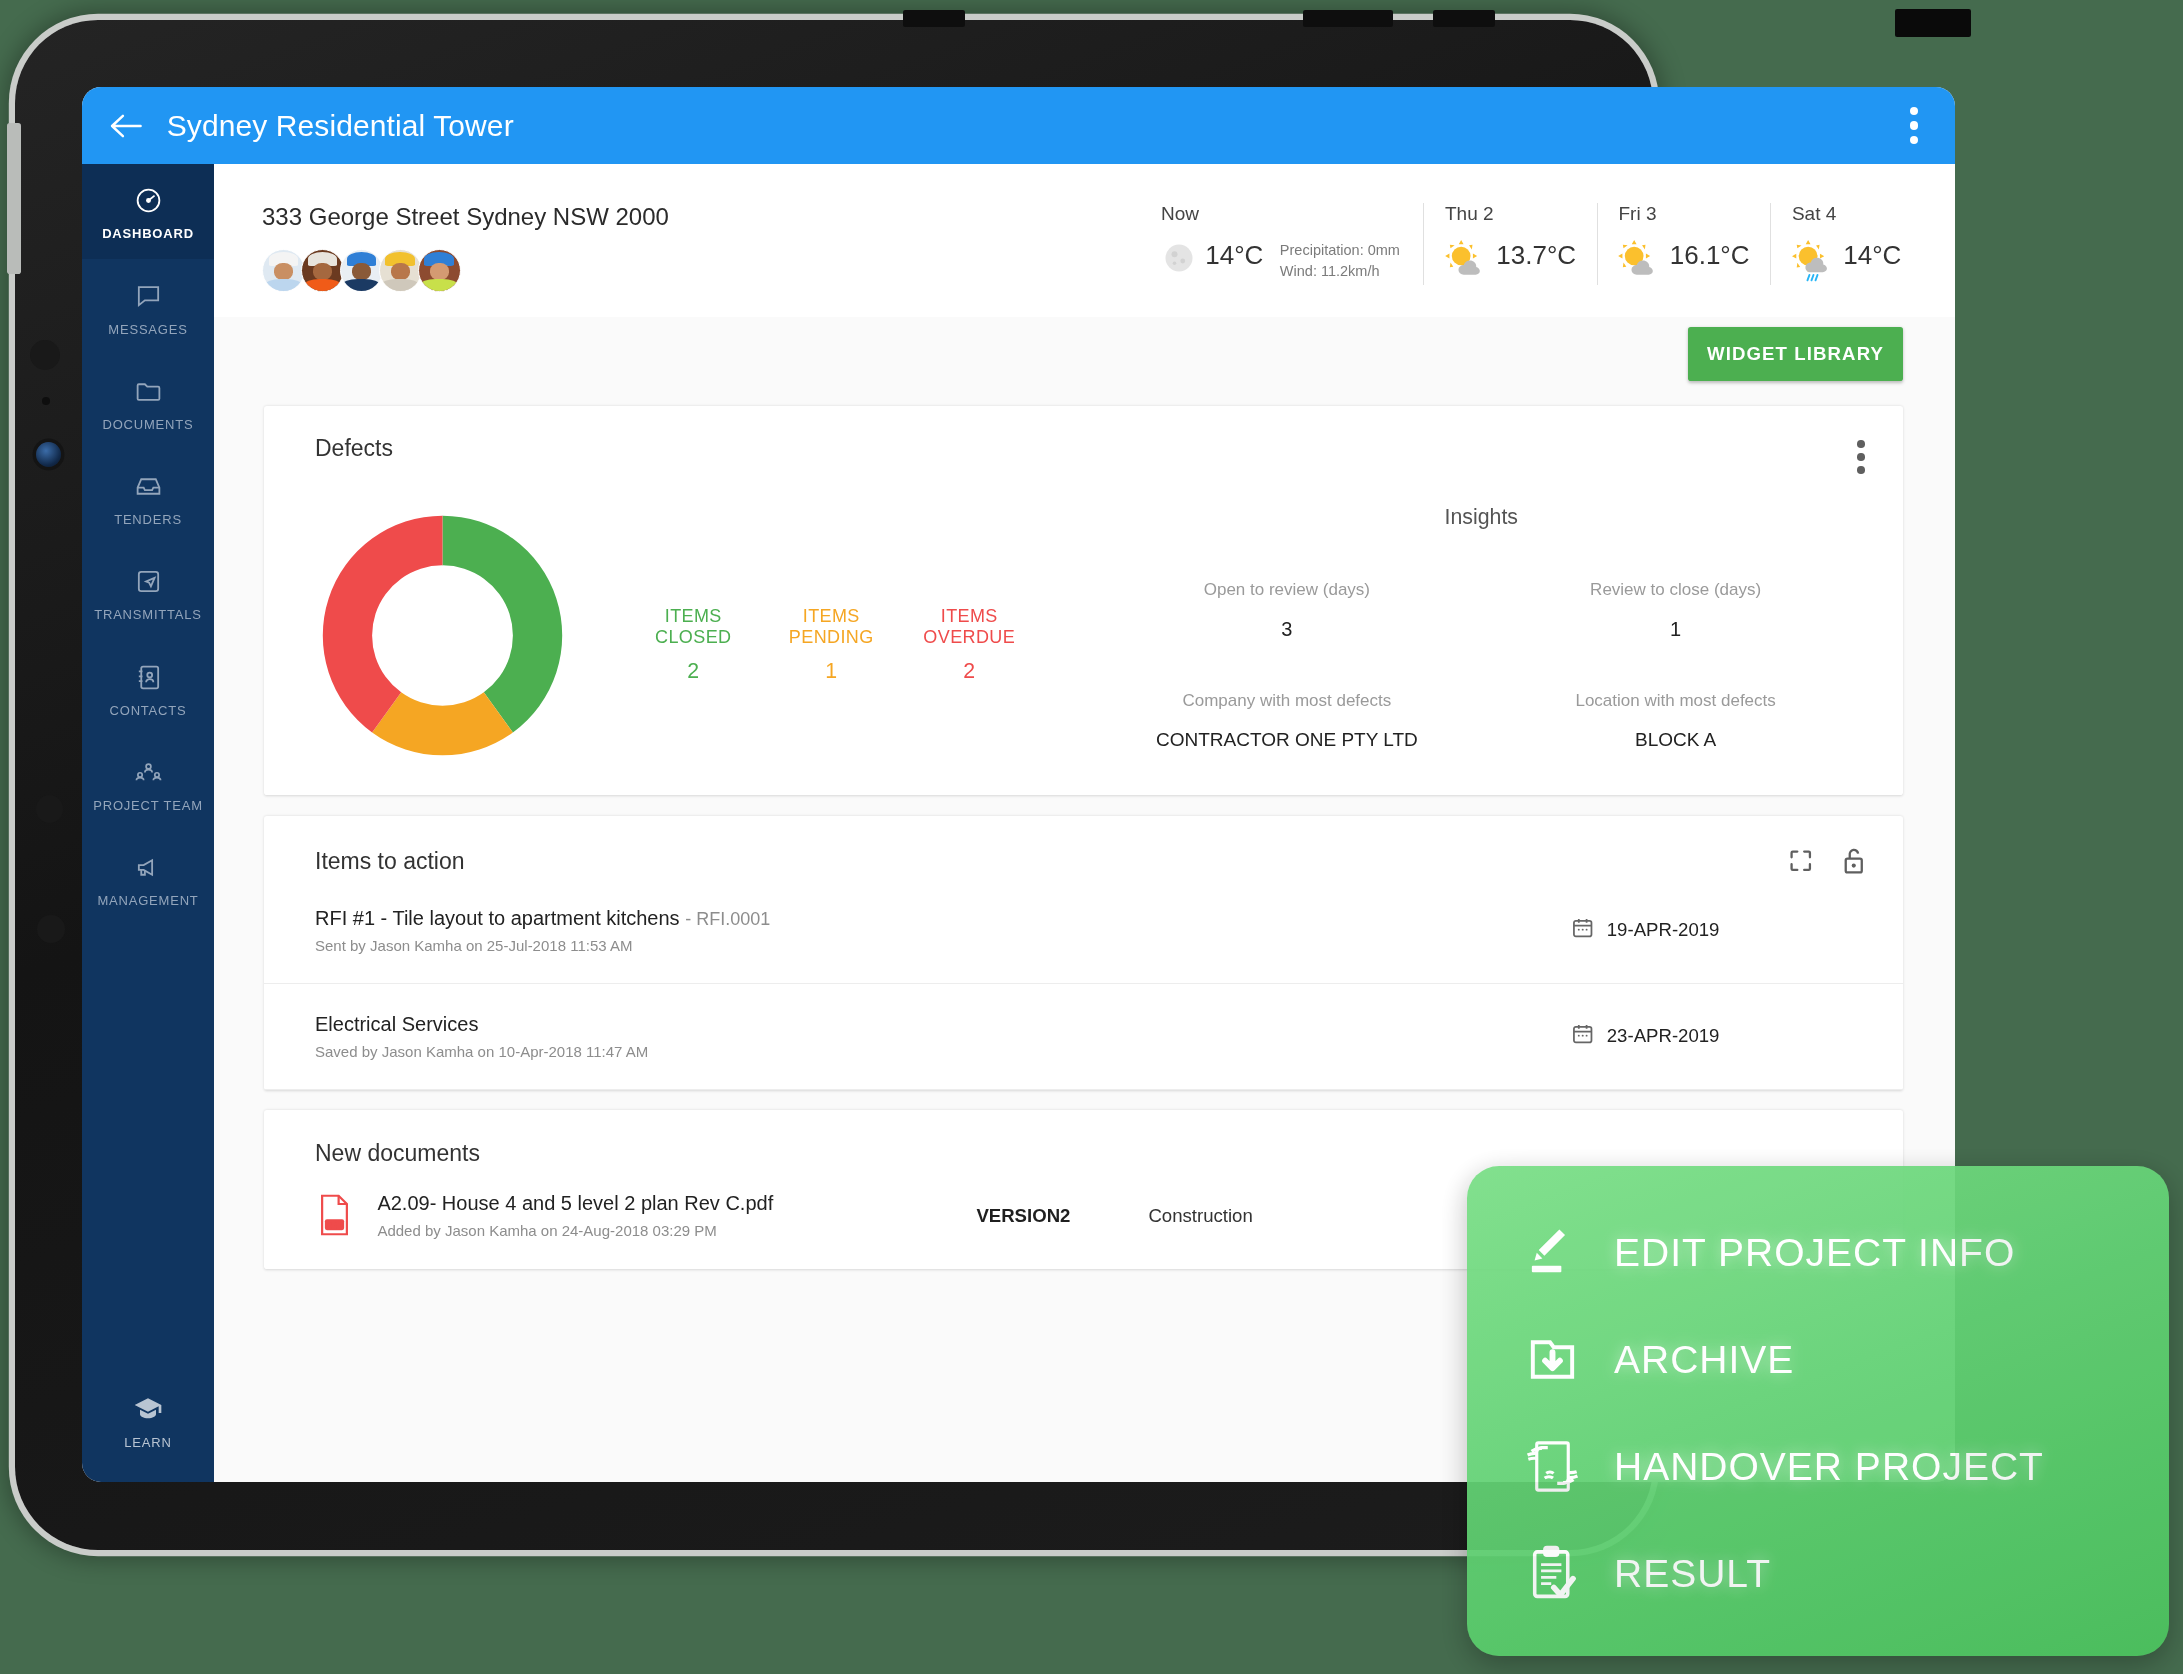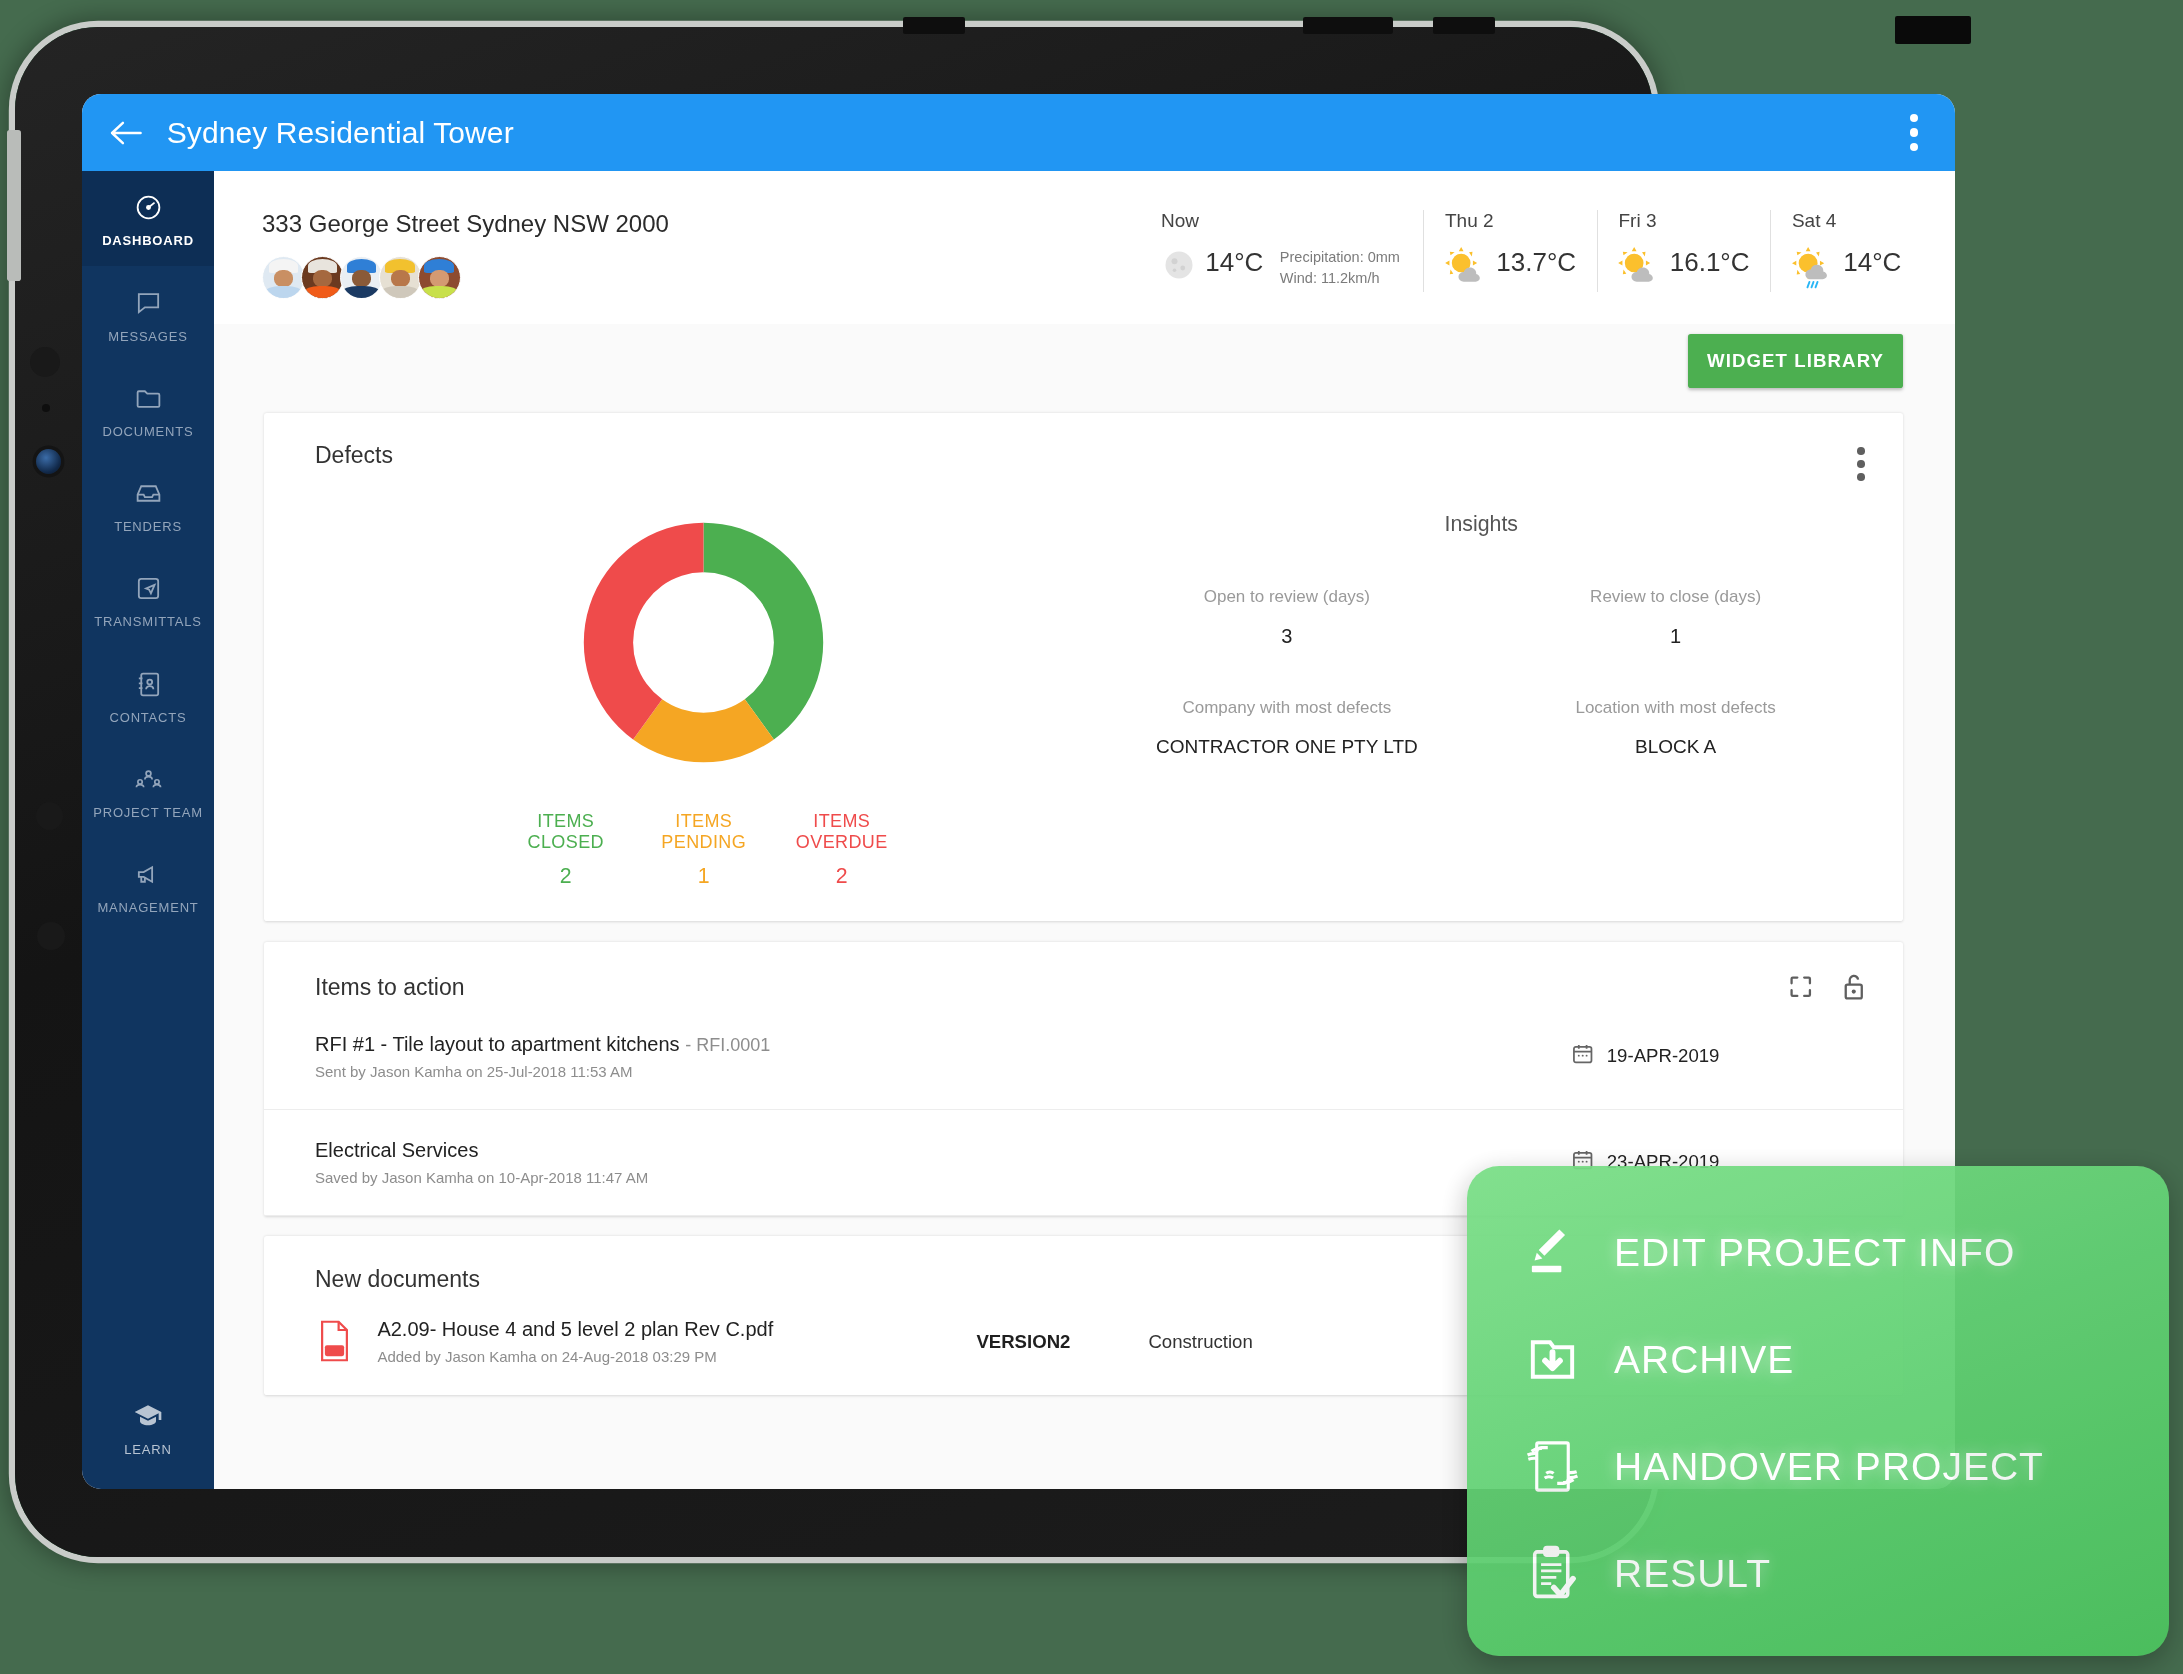--- a/index.html
+++ b/index.html
@@ -6,23 +6,23 @@
   html, body { width: 2183px; height: 1674px; overflow: hidden; }
   body {
     background: #456b4e;
     font-family: "Liberation Sans", sans-serif;
     position: relative;
   }
 
   
   #tablet-device {
     position: absolute;
-    left: 15px; top: 27px;
+    left: 15px; top: 20px;
     width: 1638px; height: 1530px;
-    background: #14532d;
+    background: #ffffff;
     border-radius: 83px;
     box-shadow: 0 0 0 6.2px #c9ccc9, 0 0 23.4px 9.6px rgba(0,0,0,0.30);
   }
   #tablet-bezel-inner {
     position: absolute;
     inset: 0;
     border-radius: 83px;
     background: linear-gradient(160deg,#242424 0%, #141414 45%, #1c1c1c 100%);
   }
   .side-button {
@@ -181,21 +181,21 @@
     box-shadow: 0 0.7px 2.8px rgba(0,0,0,0.14);
   }
   .card-title { font-size: 23px; color: #333; }
 
   
   #defects-card { padding: 29px 33px 32px 51px; margin-top: 25px; }
   #defects-header { display:flex; align-items:flex-start; }
   #defects-menu-icon { margin-left:auto; display:flex; flex-direction:column; gap:5.5px; padding:5.5px; cursor:pointer;}
   #defects-menu-icon i { width:7.6px; height:7.6px; border-radius:50%; background:#5f5f5f; display:block;}
   #defects-body { display: flex; margin-top: 6.9px; }
-  #donut-col { width: 50%; display:flex; flex-direction:column; align-items:center; }
+  #donut-col { width: 50%; display:flex; flex-direction:row; align-items:center; }
   #donut-wrap { width: 255px; height: 255px; margin-top: 22px; }
   #legend-row { display:flex; width:100%; justify-content:center; margin-top: 41px; }
   .legend-item { text-align:center; width: 138px; }
   .legend-label { font-size: 18px; letter-spacing: 0.4px; }
   .legend-value { font-size: 21.3px; margin-top: 11px; }
 
   #insights-col { width: 50%; padding-top: 19px; }
   #insights-title { text-align:center; font-size: 21.3px; color:#555; }
   .insight-grid { display:flex; margin-top: 50px; }
   .insight-cell { flex: 1; text-align: center; }

